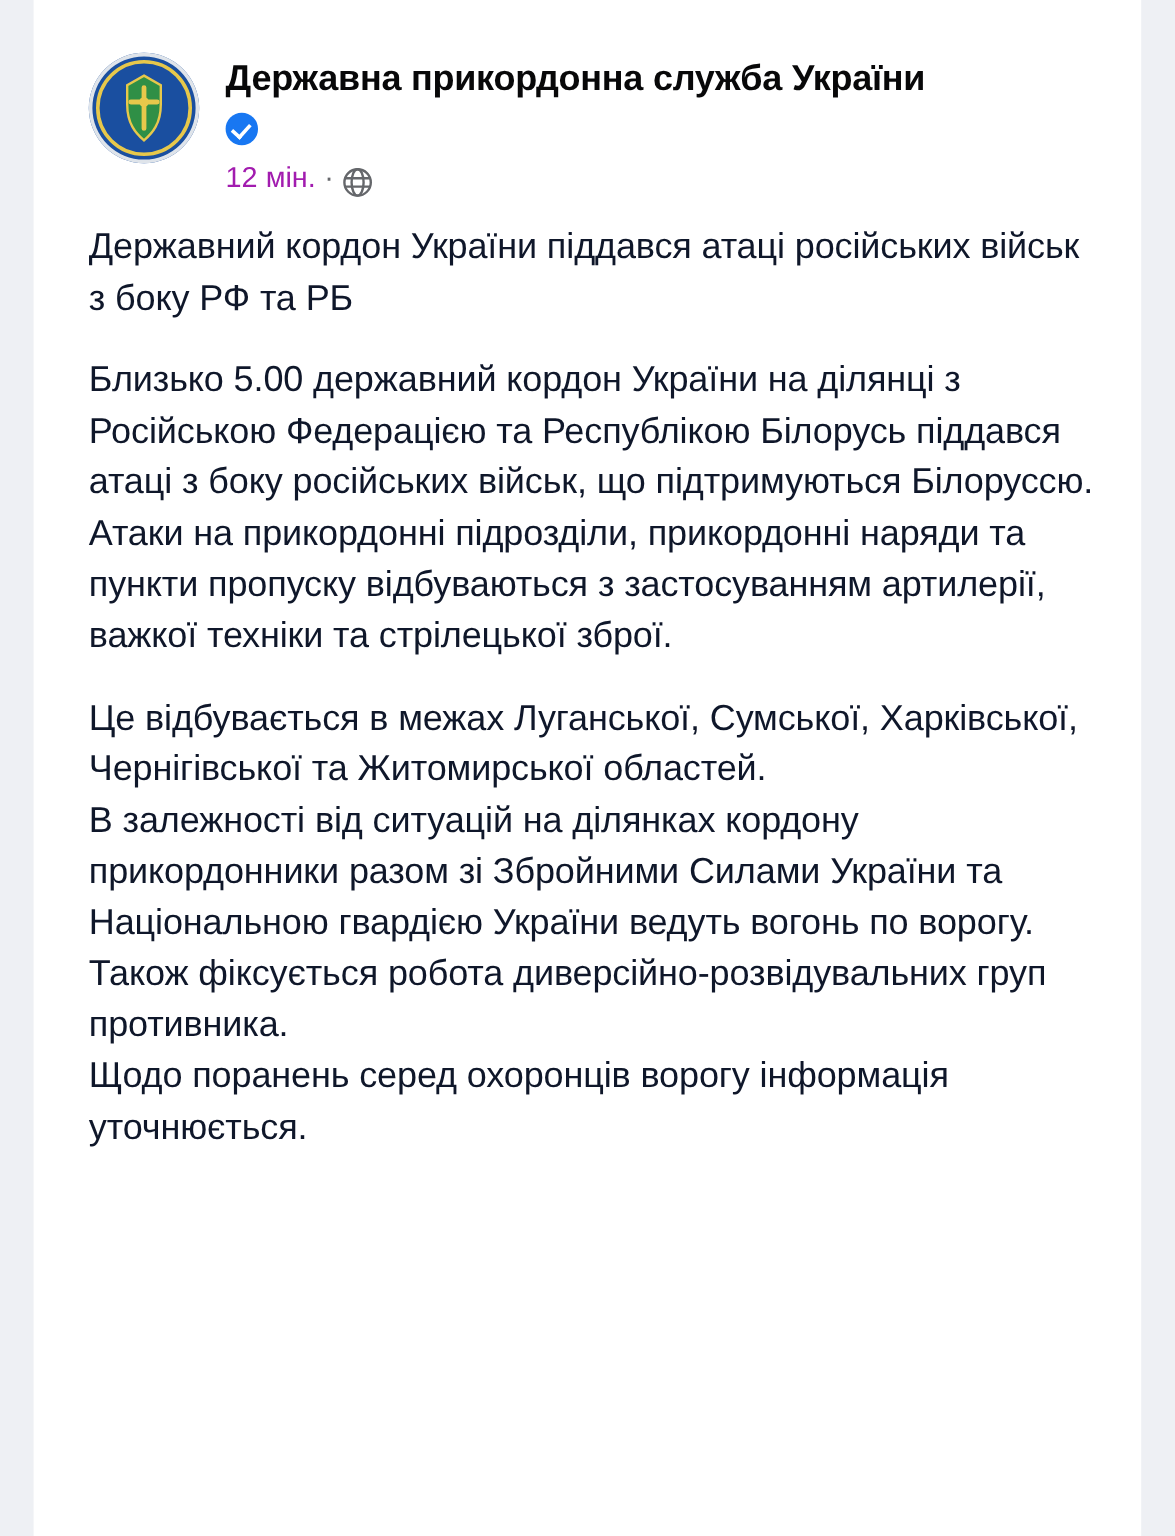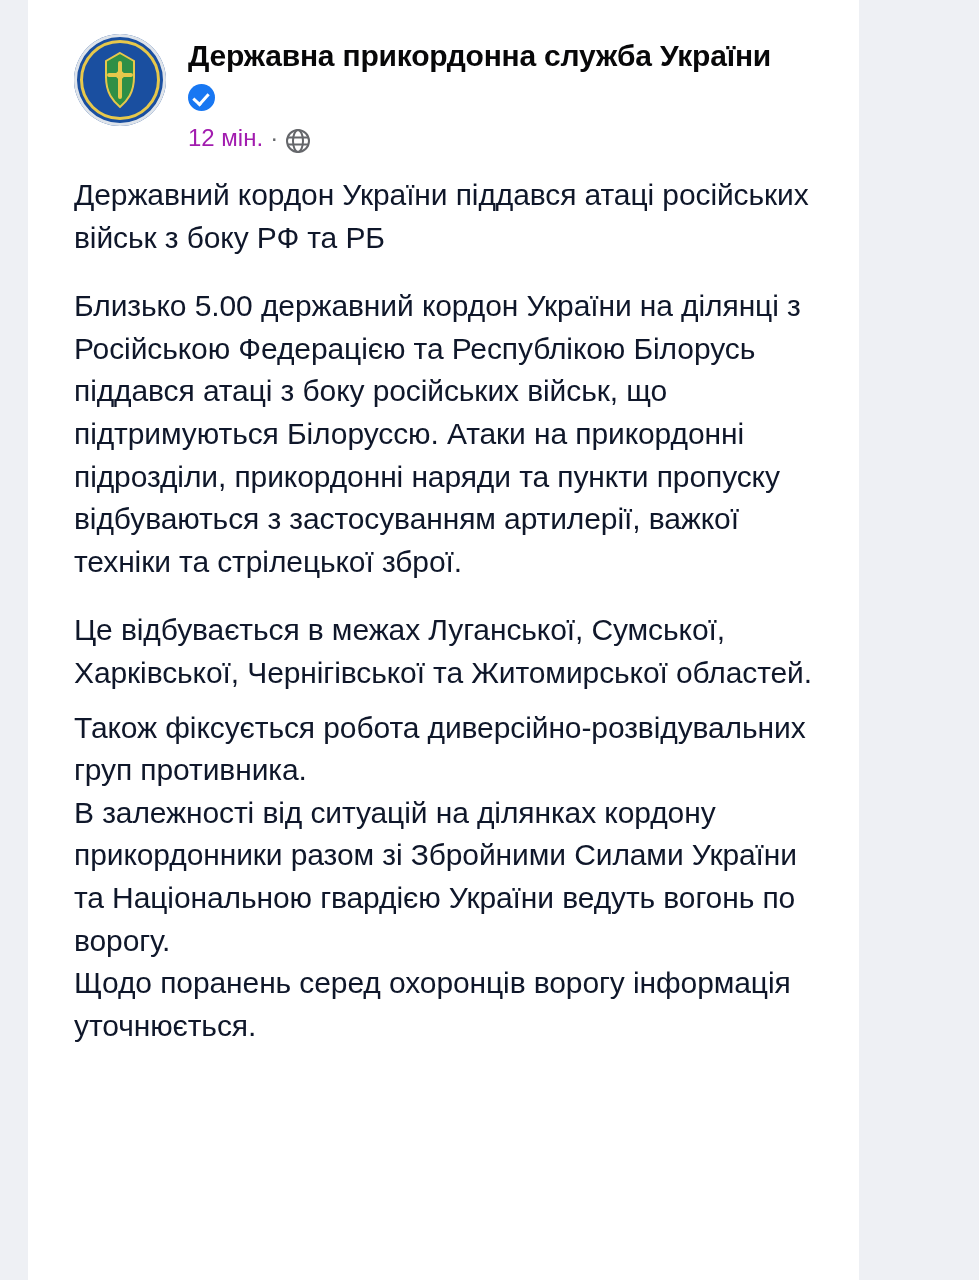--- a/index.html
+++ b/index.html
@@ -18,25 +18,25 @@
     width: 979px;
     min-height: 1280px;
     background: #eef0f4;
     box-sizing: border-box;
     overflow: hidden;
   }
   .post-card {
     position: absolute;
     left: 28px;
     top: 0;
-    width: 831px;
+    width: 923px;
     min-height: 1280px;
     background: #ffffff;
     box-sizing: border-box;
-    padding: 34px 40px 10px 46px;
+    padding: 44px 40px 10px 46px;
   }
   
   .post-header {
     display: flex;
     align-items: flex-start;
     margin-bottom: 22px;
   }
   .avatar {
     flex: 0 0 auto;
     width: 92px;
@@ -172,21 +172,21 @@
           </span>
         </div>
       </div>
 
     </header>
 
     <section class="post-body">
       <p>Державний кордон України піддався атаці російських військ з боку РФ та РБ</p>
       <p>Близько 5.00 державний кордон України на ділянці з Російською Федерацією та Республікою Білорусь піддався атаці з боку російських військ, що підтримуються Білоруссю. Атаки на прикордонні підрозділи, прикордонні наряди та пункти пропуску відбуваються з застосуванням артилерії, важкої техніки та стрілецької зброї.</p>
       <div class="para-block">
-        <p style="margin-bottom:12px">Це відбувається в межах Луганської, Сумської, Харківської, Чернігівської та Житомирської областей.</p>
+        <p style="margin-bottom:0">Це відбувається в межах Луганської, Сумської, Харківської, Чернігівської та Житомирської областей.</p>
+        <p style="margin-bottom:0">В залежності від ситуацій на ділянках кордону прикордонники разом зі Збройними Силами України та Національною гвардією України ведуть вогонь по ворогу.</p>
         <p style="margin-bottom:0">Також фіксується робота диверсійно-розвідувальних груп противника.</p>
-        <p style="margin-bottom:0">В залежності від ситуацій на ділянках кордону прикордонники разом зі Збройними Силами України та Національною гвардією України ведуть вогонь по ворогу.</p>
         <p style="margin-bottom:0">Щодо поранень серед охоронців ворогу інформація уточнюється.</p>
       </div>
     </section>
 
   </article>
 </div>
 
 </body></html>

